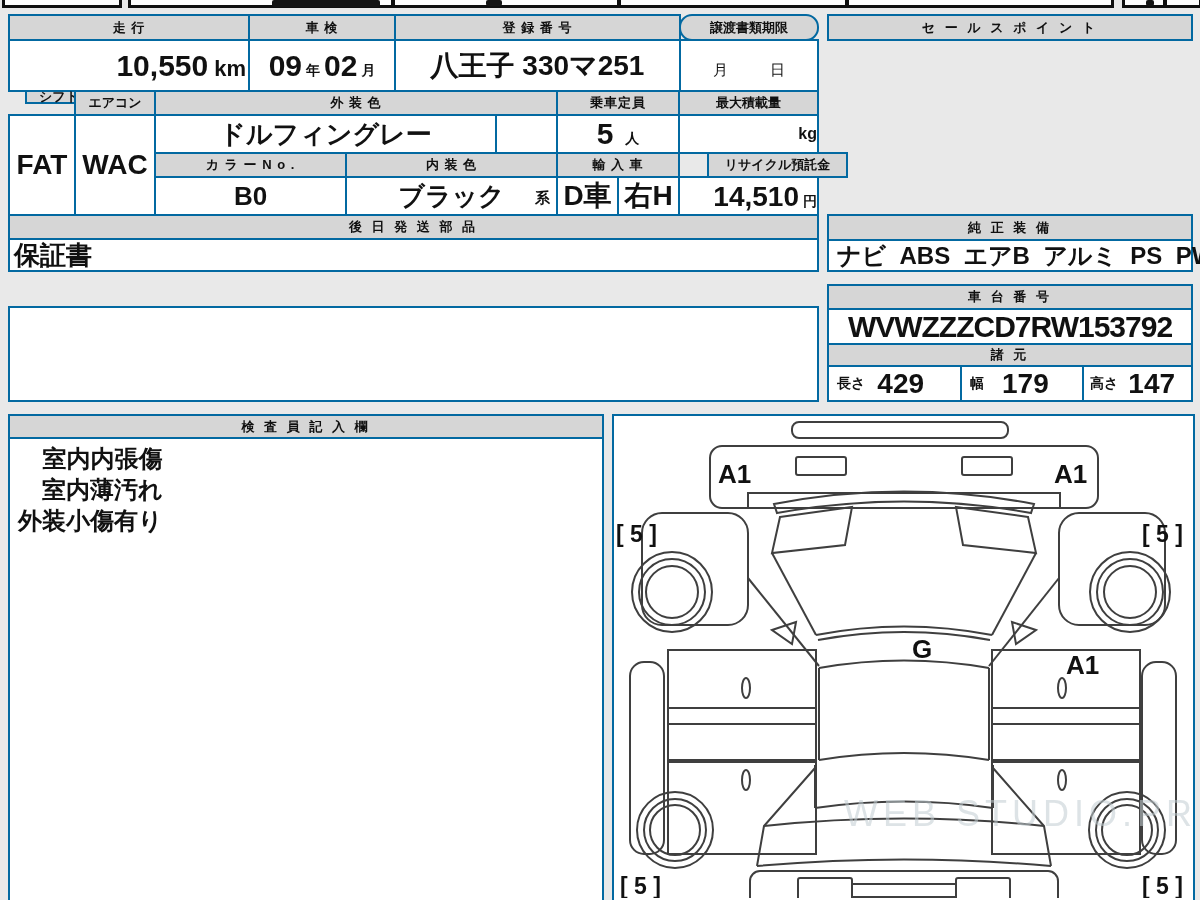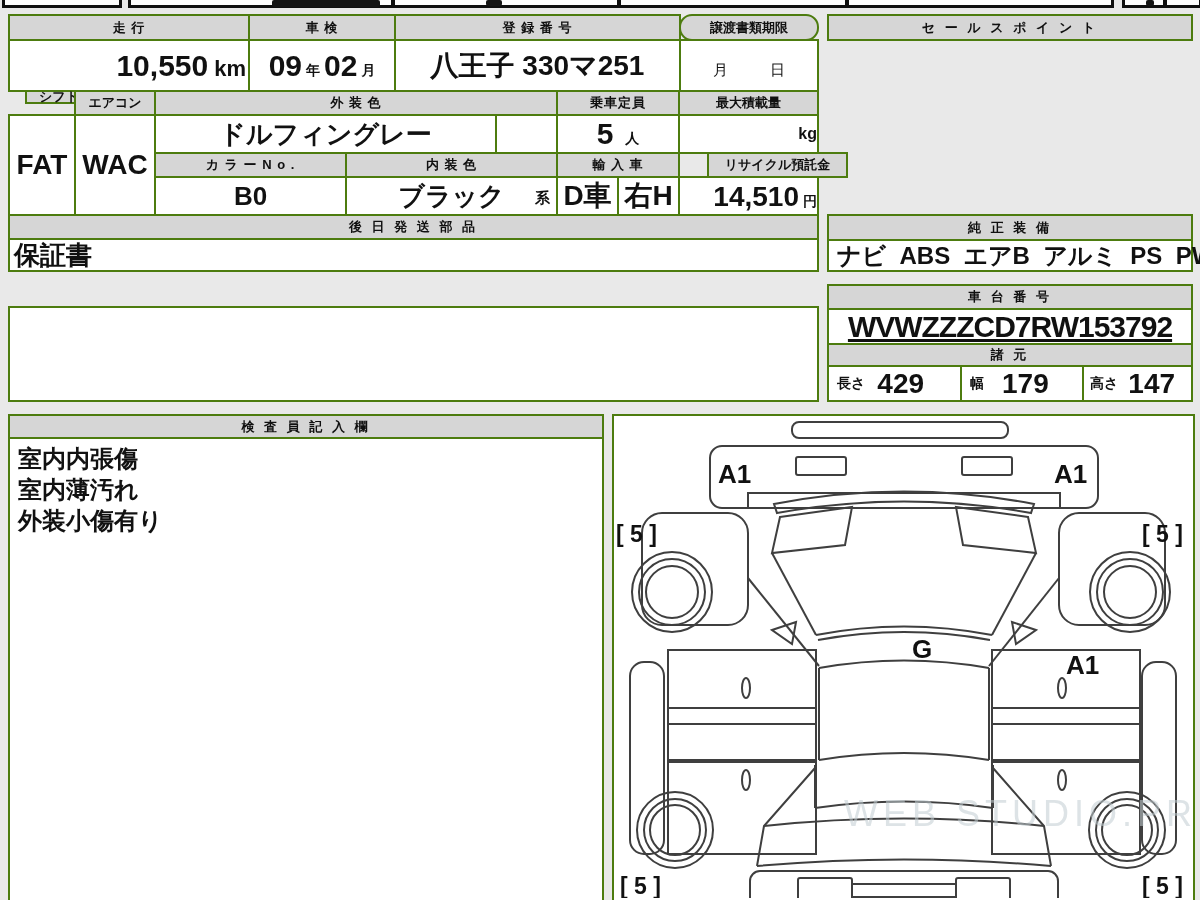--- a/index.html
+++ b/index.html
@@ -4,38 +4,38 @@
 <style>
   html,body{margin:0;padding:0;}
   #root{
     position:relative;width:1200px;height:900px;overflow:hidden;
     background:#e9e9e9;
     font-family:"Liberation Sans","DejaVu Sans",sans-serif;
     color:#111;
   }
   .cell{
     position:absolute;box-sizing:border-box;
-    border:2px solid #4d7c0f;background:#ffffff;
+    border:2px solid #0369a1;background:#ffffff;
     display:flex;align-items:center;justify-content:center;
   }
   .hdr{
     background:#d6d6d6;font-size:13px;font-weight:600;
     letter-spacing:1px;color:#101010;
   }
   .val{font-weight:700;font-size:28px;letter-spacing:0px;}
   .unit{font-weight:700;font-size:14px;margin:10px 0 0 4px;}
   .left-align{justify-content:flex-start;padding-left:8px;}
   .right-align{justify-content:flex-end;}
   .strip-cell{
     position:absolute;box-sizing:border-box;height:24px;top:-16px;
     border:3px solid #101010;background:#fff;
   }
   .smudge{position:absolute;background:#151515;border-radius:2px;}
   .notes-box{align-items:flex-start;justify-content:flex-start;}
-  .notes-lines{padding:4px 8px;font-weight:700;font-size:24px;line-height:31px;}
+  .notes-lines{padding:4px 8px;font-weight:700;font-size:24px;line-height:31px;text-align:right;}
   svg text{font-family:"Liberation Sans","DejaVu Sans",sans-serif;}
 </style>
 </head>
 <body>
 
 <div id="root">
 
   <div>
     <div class="strip-cell" style="left:2px;width:120px;"></div>
     <div class="strip-cell" style="left:128px;width:266px;"></div>
@@ -160,21 +160,21 @@
   <div class="cell hdr" style="left:827px;top:214px;width:366px;height:27px;letter-spacing:3px;">
       <span>純 正 装 備</span>
     </div>
   <div class="cell val left-align" style="left:827px;top:239px;width:366px;height:33px;font-size:24px;white-space:pre;"><span style="white-space:pre;">ナビ  ABS  エアB  アルミ  PS  PW</span></div>
 
   <div class="cell" style="left:8px;top:306px;width:811px;height:96px;"></div>
 
   <div class="cell hdr" style="left:827px;top:284px;width:366px;height:26px;letter-spacing:3px;">
       <span>車 台 番 号</span>
     </div>
-  <div class="cell val" style="left:827px;top:308px;width:366px;height:37px;font-size:30px;letter-spacing:-1px;text-decoration:underline;">
+  <div class="cell val" style="left:827px;top:308px;width:366px;height:37px;font-size:30px;letter-spacing:-1px;">
       <span>WVWZZZCD7RW153792</span>
     </div>
   <div class="cell hdr" style="left:827px;top:343px;width:366px;height:24px;letter-spacing:3px;">
       <span>諸 元</span>
     </div>
 
   <div class="cell" style="left:827px;top:365px;width:135px;height:37px;justify-content:flex-start;padding-left:8px;gap:12px;">
     <span style="font-size:14px;font-weight:600;">長さ</span>
     <span class="val">429</span>
   </div>

